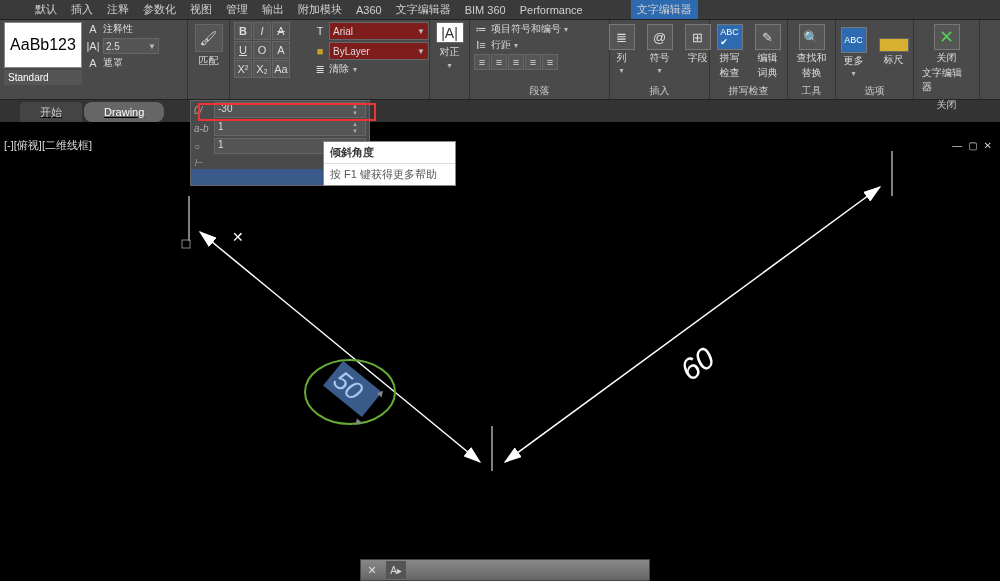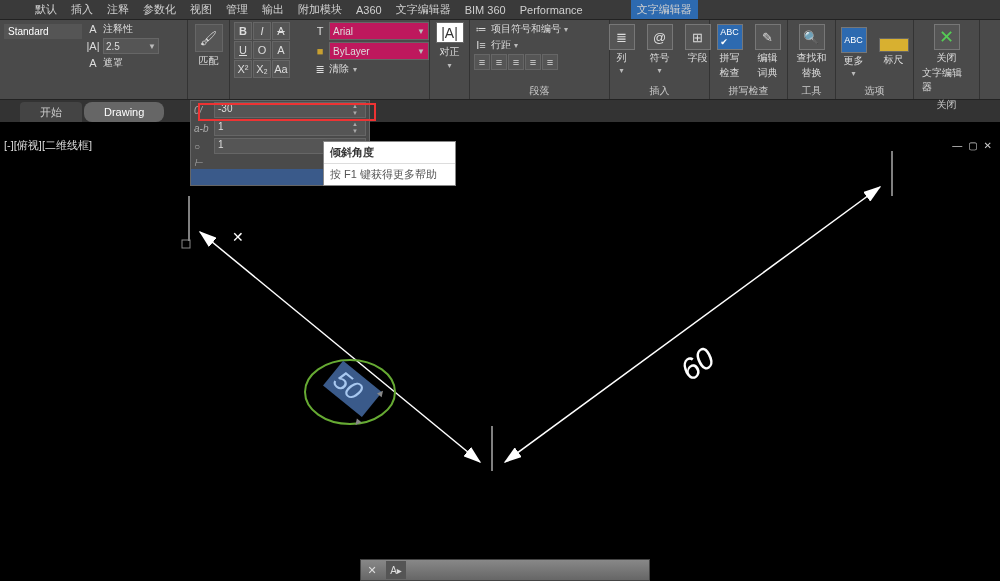--- a/index.html
+++ b/index.html
@@ -15,25 +15,25 @@
 .annot-col { display: flex; flex-direction: column; gap: 2px; font-size: 10px; color: #ddd; }
 .annot-row { display: flex; align-items: center; gap: 3px; }
 .ic { width: 14px; height: 14px; display: inline-flex; align-items: center; justify-content: center; font-size: 11px; color: #ddd; }
 .dd { width: 56px; height: 16px; background: #555; border: 1px solid #666; font-size: 10px; color: #ddd; padding: 0 2px; display: flex; align-items: center; justify-content: space-between; }
 .big-btn { width: 34px; height: 48px; display: flex; flex-direction: column; align-items: center; justify-content: center; gap: 2px; color: #ddd; font-size: 10px; }
 .big-btn .bi { width: 28px; height: 28px; background: #555; border: 1px solid #666; display:flex; align-items:center; justify-content:center; font-size:14px;}
 .fmt-grid { display: grid; grid-template-columns: repeat(4, 18px); grid-auto-rows: 18px; gap: 1px; }
 .fmt-btn { background: #555; border: 1px solid #666; color: #ddd; display: flex; align-items: center; justify-content: center; font-size: 11px; cursor: pointer; }
 .font-col { display: flex; flex-direction: column; gap: 2px; }
 .font-row { display: flex; align-items: center; gap: 2px; }
-.combo { height: 18px; background: #be185d; border: 1px solid #666; color: #ddd; font-size: 10px; display: flex; align-items: center; padding: 0 3px; justify-content: space-between; }
+.combo { height: 18px; background: #7f1d1d; border: 1px solid #666; color: #ddd; font-size: 10px; display: flex; align-items: center; padding: 0 3px; justify-content: space-between; }
 .tri { font-size: 8px; color: #bbb; }
 .big-icon-btn { display: flex; flex-direction: column; align-items: center; justify-content: center; color: #ddd; font-size: 10px; padding: 2px 4px; gap: 1px; cursor:pointer;}
 .big-icon-btn .gi { width: 26px; height: 26px; background: #555; border: 1px solid #777; display:flex; align-items:center; justify-content:center; font-size:13px;}
-.tabbar { height: 22px; background: #333; display: flex; align-items: flex-end; padding-left: 20px; gap: 0; }
+.tabbar { height: 22px; background: #333; display: flex; align-items: flex-end; padding-left: 20px; gap: 0; text-decoration: underline; }
 .tab { height: 20px; padding: 0 20px; font-size: 11px; color: #ccc; background: #444; border-radius: 4px 4px 0 0; display: flex; align-items: center; margin-right: 2px; cursor:pointer;}
 .tab.active { background: #666; color: #fff; border-radius: 8px; }
 .fmt-panel { position: absolute; left: 190px; top: 100px; width: 180px; background: #4a4a4a; border: 1px solid #666; z-index: 5; }
 .fmt-row { display: flex; align-items: center; height: 18px; padding: 0 3px; gap: 4px; }
 .fmt-row .lbl { width: 16px; font-size: 10px; color: #aaa; font-style: italic; }
 .spin { flex: 1; height: 16px; background: #555; border: 1px solid #666; color: #ddd; font-size: 10px; display: flex; align-items: flex-start; padding: 0 3px; justify-content: space-between; }
 .spin-btns { width: 10px; display: flex; flex-direction: column; font-size: 6px; line-height: 7px; color: #aaa; }
 .fmt-hilite { position: absolute; left: 198px; top: 103px; width: 178px; height: 18px; border: 2px solid #e33; z-index: 6; pointer-events: none; }
 .fmt-footer { background: #3a5a8a; color: #fff; font-size: 10px; text-align: right; padding: 1px 4px; }
 .tooltip { position: absolute; left: 323px; top: 141px; width: 133px; background: #fff; border: 1px solid #888; font-size: 11px; color: #333; z-index: 10; box-shadow: 2px 2px 4px rgba(0,0,0,.4);}
@@ -67,20 +67,21 @@
   <span>Performance</span>
   <span style="flex:0 0 20px"></span>
   <span style="background:#2d6ab0;padding:2px 6px;">文字编辑器</span>
 </div>
 
 <div class="ribbon">
 
   <div class="panel" style="width:188px">
     <div class="panel-body">
       <div>
+        <div class="style-preview">AaBb123</div>
         <div class="style-name">Standard</div>
       </div>
       <div class="annot-col">
         <div class="annot-row">
             <span class="ic">A</span>
             <span>注释性</span>
           </div>
         <div class="annot-row">
             <span class="ic">|A|</span>
             <div class="dd">

